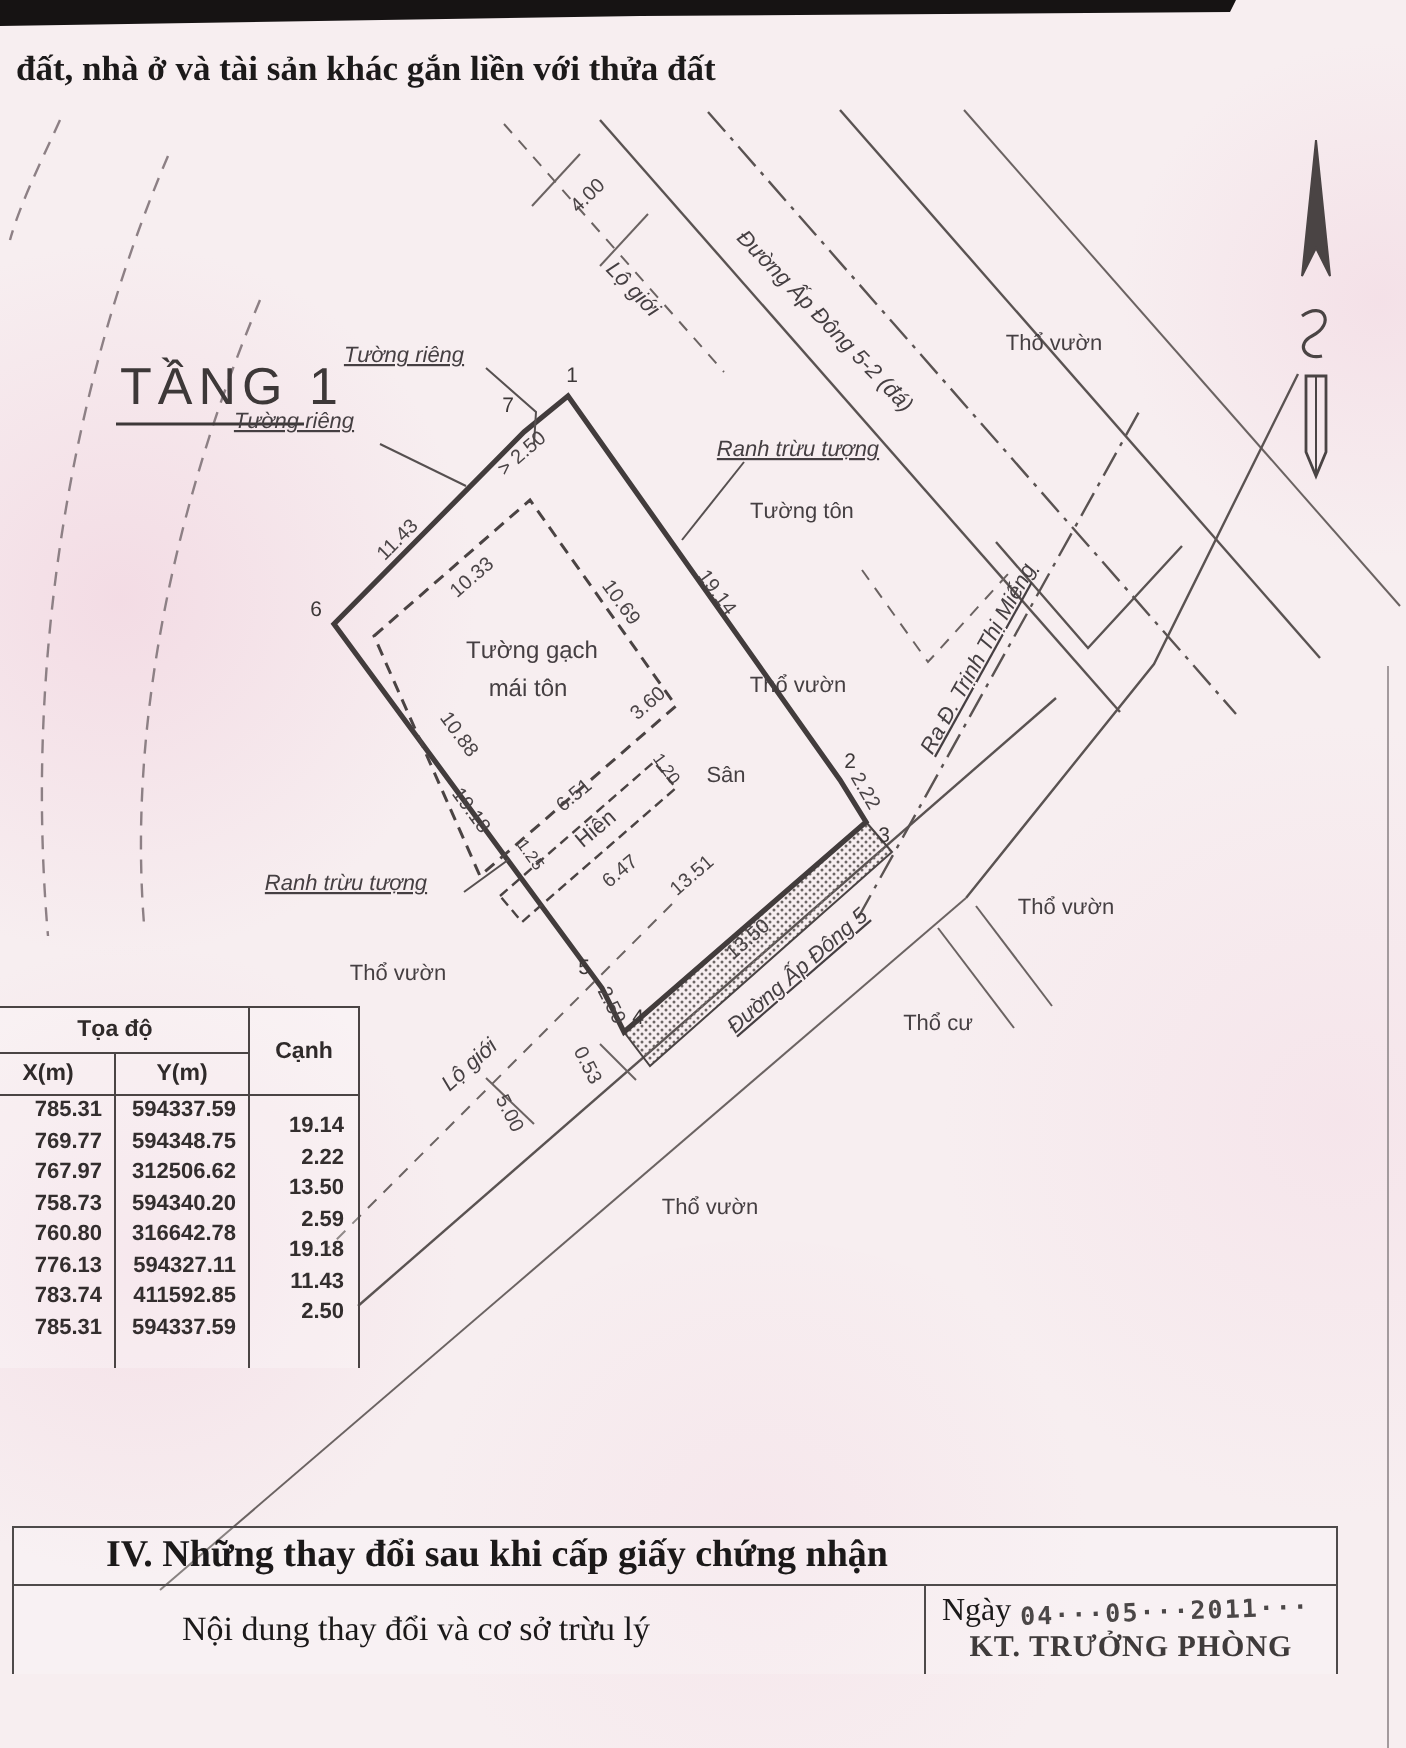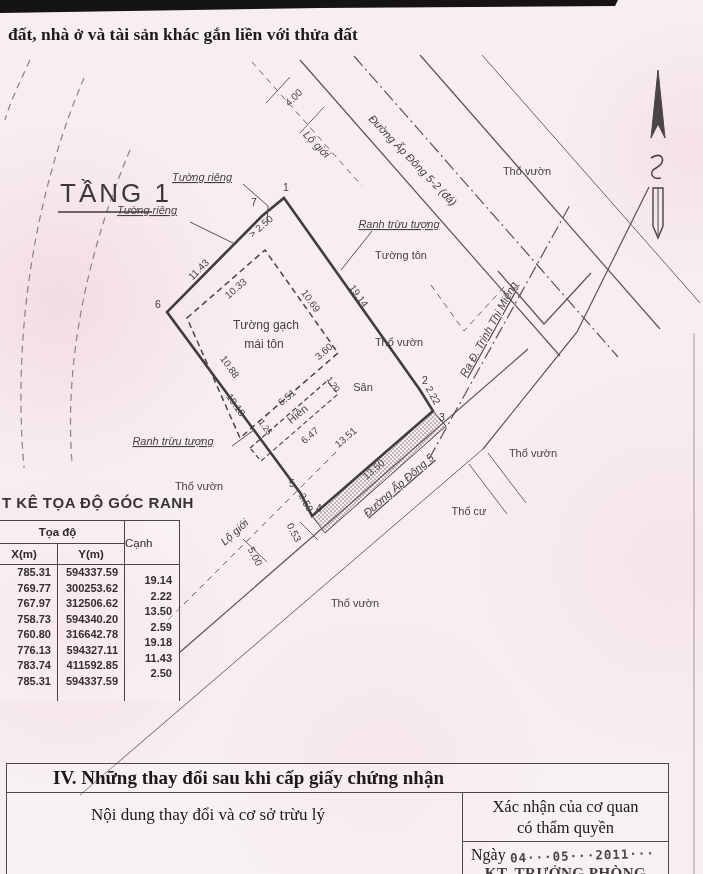--- a/index.html
+++ b/index.html
@@ -40,21 +40,21 @@
   .b12{font-size:12px;}
 
   
   #coord{position:absolute;left:-10px;top:494px;width:200px;color:#2f2a2a;}
   #coord .title{margin-left:12px;font-weight:bold;font-size:15px;letter-spacing:.5px;color:#3a3535;white-space:nowrap;}
   #coord table{border-collapse:collapse;margin-top:9px;width:190px;table-layout:fixed;background:rgba(255,255,255,.25);}
   #coord td{border:1.5px solid #4a4444;padding:0;font-size:11px;vertical-align:top;}
   #coord .h{font-size:11.5px;text-align:center;font-weight:bold;}
   #coord .htd{height:22px;line-height:22px;}
   #coord .hxy{height:20px;line-height:20px;}
-  #coord .hc{vertical-align:middle;font-weight:normal;text-align:left;font-size:11.5px;}
+  #coord .hc{vertical-align:middle;font-weight:bold;text-align:center;font-size:11.5px;}
   #coord .col div{line-height:15.5px;text-align:right;padding-right:6px;font-weight:bold;color:#332e2e;}
   #coord .cx{width:50px;}
   #coord .cy{width:86px;}
   #coord .ce{width:54px;}
   #coord .datacell{border-bottom:none;}
   #coord .edges div{line-height:15.5px;text-align:right;padding-right:7px;font-weight:bold;color:#332e2e;}
   #coord .edges{padding-top:8px;}
   #coord .pad{height:12px;}
 
   
@@ -195,21 +195,20 @@
   <text class="mid vx" x="286" y="191">1</text>
   <text class="mid vx" x="425" y="384">2</text>
   <text class="mid vx" x="442" y="421">3</text>
   <text class="mid vx" x="319" y="512">4</text>
   <text class="mid vx" x="292" y="487">5</text>
   <text class="mid vx" x="158" y="308">6</text>
   <text class="mid vx" x="254" y="206">7</text>
 </svg>
 
 <div id="coord">
-  <div class="title">T KÊ TỌA ĐỘ GÓC RANH</div>
   <table>
     <tbody>
         <tr>
       <td colspan="2" class="h htd">Tọa độ</td>
       <td rowspan="2" class="hc ce">Cạnh</td>
     </tr>
     <tr>
       <td class="h hxy cx">X(m)</td>
       <td class="h hxy cy">Y(m)</td>
     </tr>
@@ -220,21 +219,21 @@
         <div>767.97</div>
         <div>758.73</div>
         <div>760.80</div>
         <div>776.13</div>
         <div>783.74</div>
         <div>785.31</div>
         <div class="pad"></div>
       </td>
       <td class="col cy datacell">
         <div>594337.59</div>
-        <div>300253.62</div>
+        <div>594348.75</div>
         <div>312506.62</div>
         <div>594340.20</div>
         <div>316642.78</div>
         <div>594327.11</div>
         <div>411592.85</div>
         <div>594337.59</div>
         <div class="pad"></div>
       </td>
       <td class="edges ce datacell">
         <div>19.14</div>
@@ -250,24 +249,20 @@
     </table>
 </div>
 
 <div id="sec4">
   <div class="t">IV. Những thay đổi sau khi cấp giấy chứng nhận</div>
   <div class="row">
     <div class="lcol">
       <div class="lhead">Nội dung thay đổi và cơ sở trừu lý</div>
     </div>
     <div class="rcol">
-      <div class="rhead">
-        <div>Xác nhận của cơ quan</div>
-        <div>có thẩm quyền</div>
-      </div>
       <div class="rdate">
         <span>Ngày</span>
         <span class="stamp">04···05···2011···</span>
       </div>
       <div class="signer">KT. TRƯỞNG PHÒNG</div>
     </div>
   </div>
 </div>
 
 </body></html>

